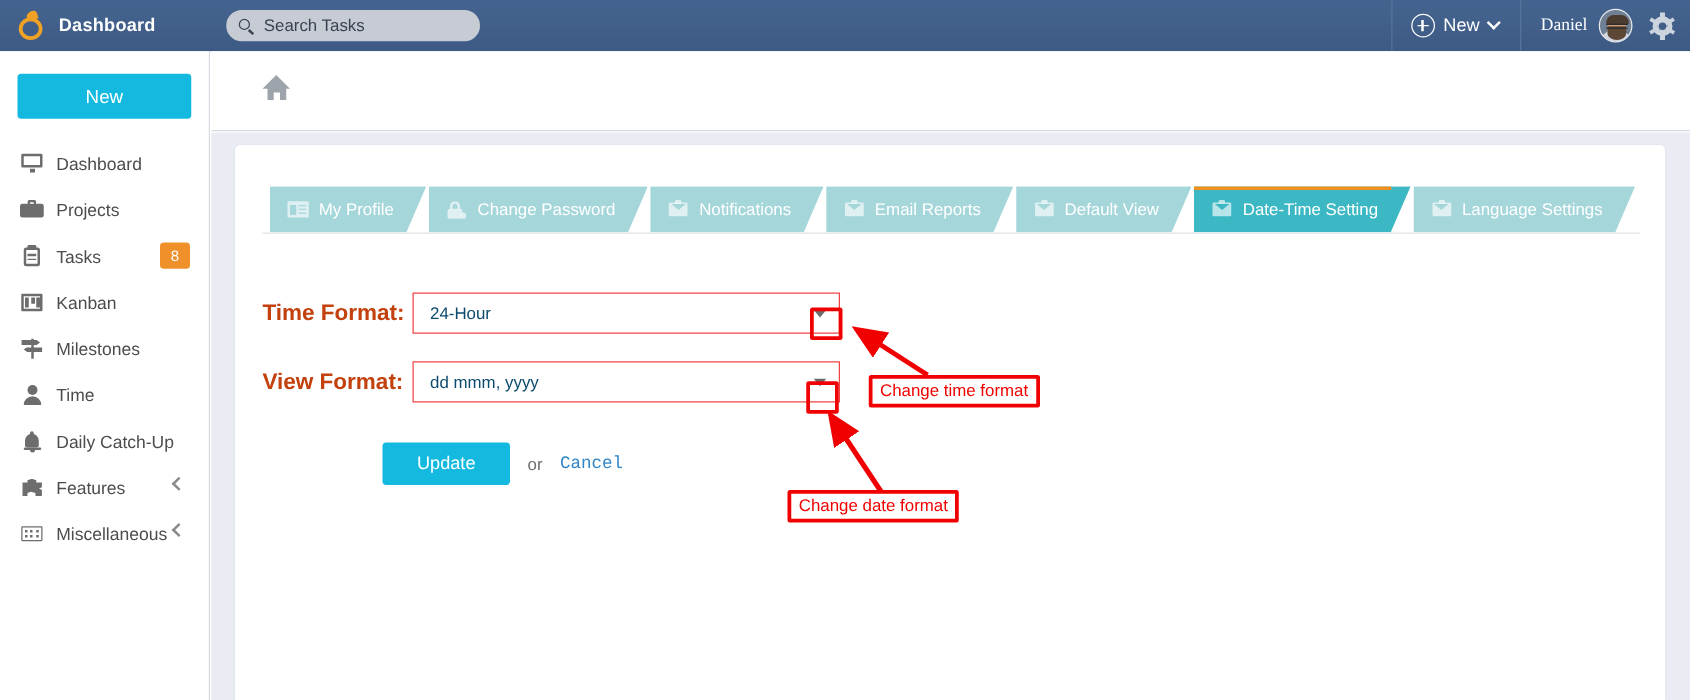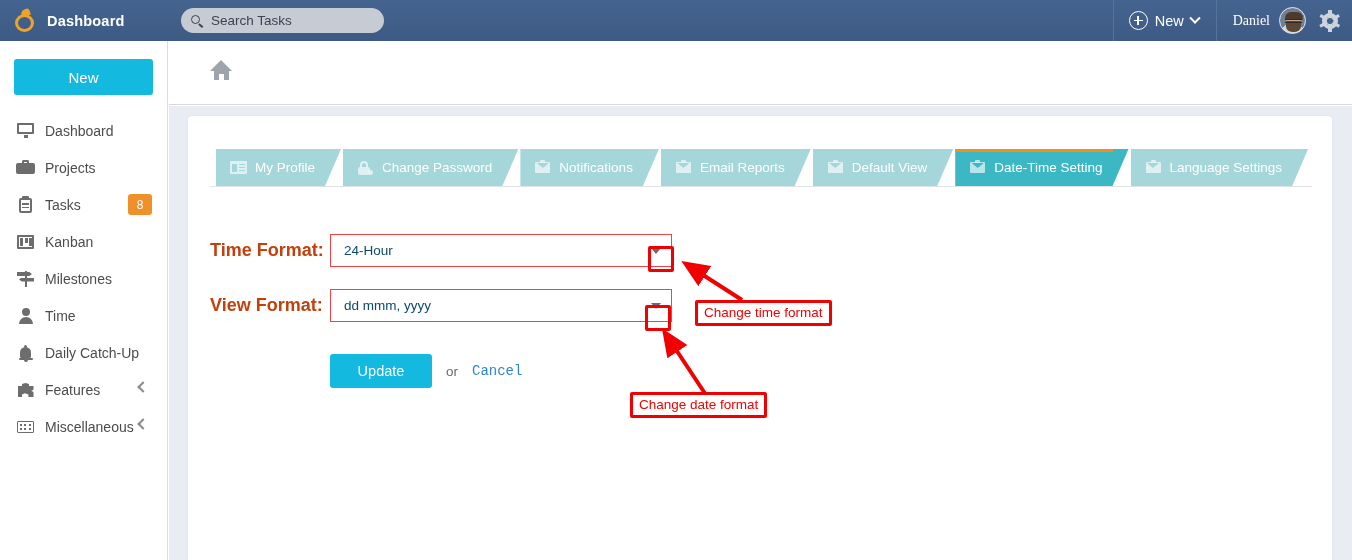--- a/index.html
+++ b/index.html
@@ -234,21 +234,21 @@
   .select-box {
     position: relative; width: 342px; height: 33px; border: 1px solid #ef4444;
     background: #ffffff; display: flex; align-items: center; padding-left: 13px;
     font-size: 13.5px; color: #0c4a6e; cursor: pointer;
   }
   .sel-arrow {
     position: absolute; right: 10px; top: 50%; transform: translateY(-50%);
     width: 0; height: 0; border-left: 5px solid transparent; border-right: 5px solid transparent;
     border-top: 6px solid #6b6b6b;
   }
-  .btn-row { display: flex; align-items: center; margin-top: 32px; margin-left: 120px; }
+  .btn-row { display: flex; align-items: center; margin-top: 32px; margin-left: 96px; }
   .update-btn {
     width: 102px; height: 34px; background: #14b9e0; color: #ffffff; font-size: 14.5px;
     border: 0; border-radius: 3px; cursor: pointer; font-family: "Liberation Sans", sans-serif;
   }
   .or-text { margin: 0 14px; font-size: 13.5px; color: #6b6b6b; }
   .cancel-link { font-size: 14px; color: #2f86c8; cursor: pointer; font-family: Liberation Mono, monospace; }
 
   
   .ann { position: absolute; pointer-events: none; }
   .hl-box {

